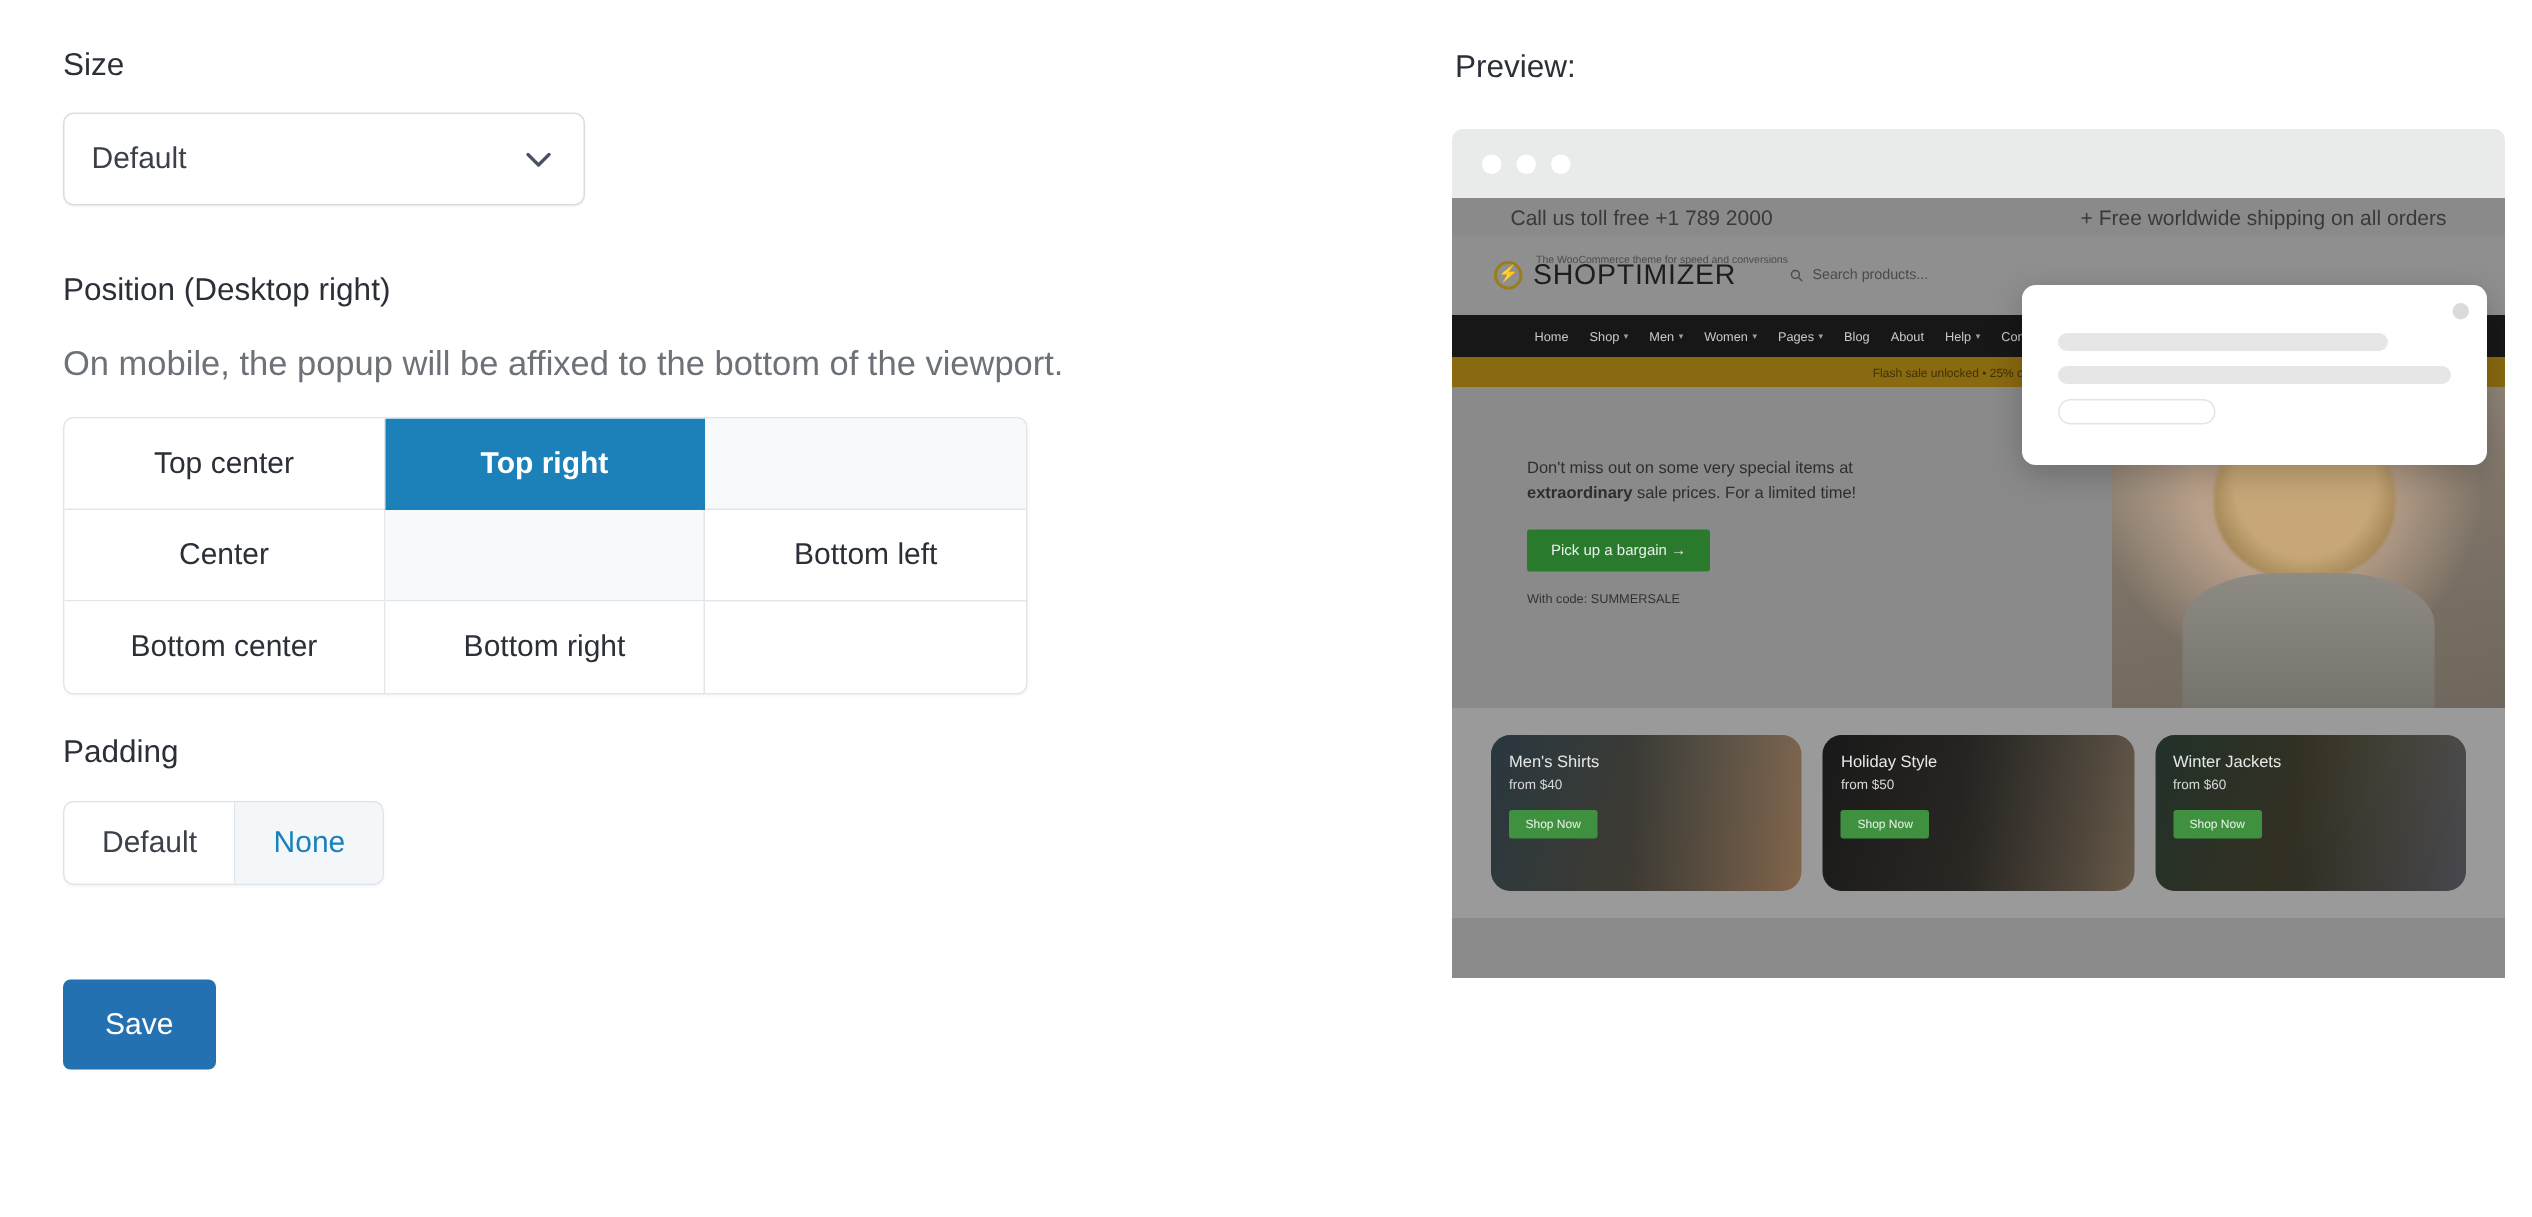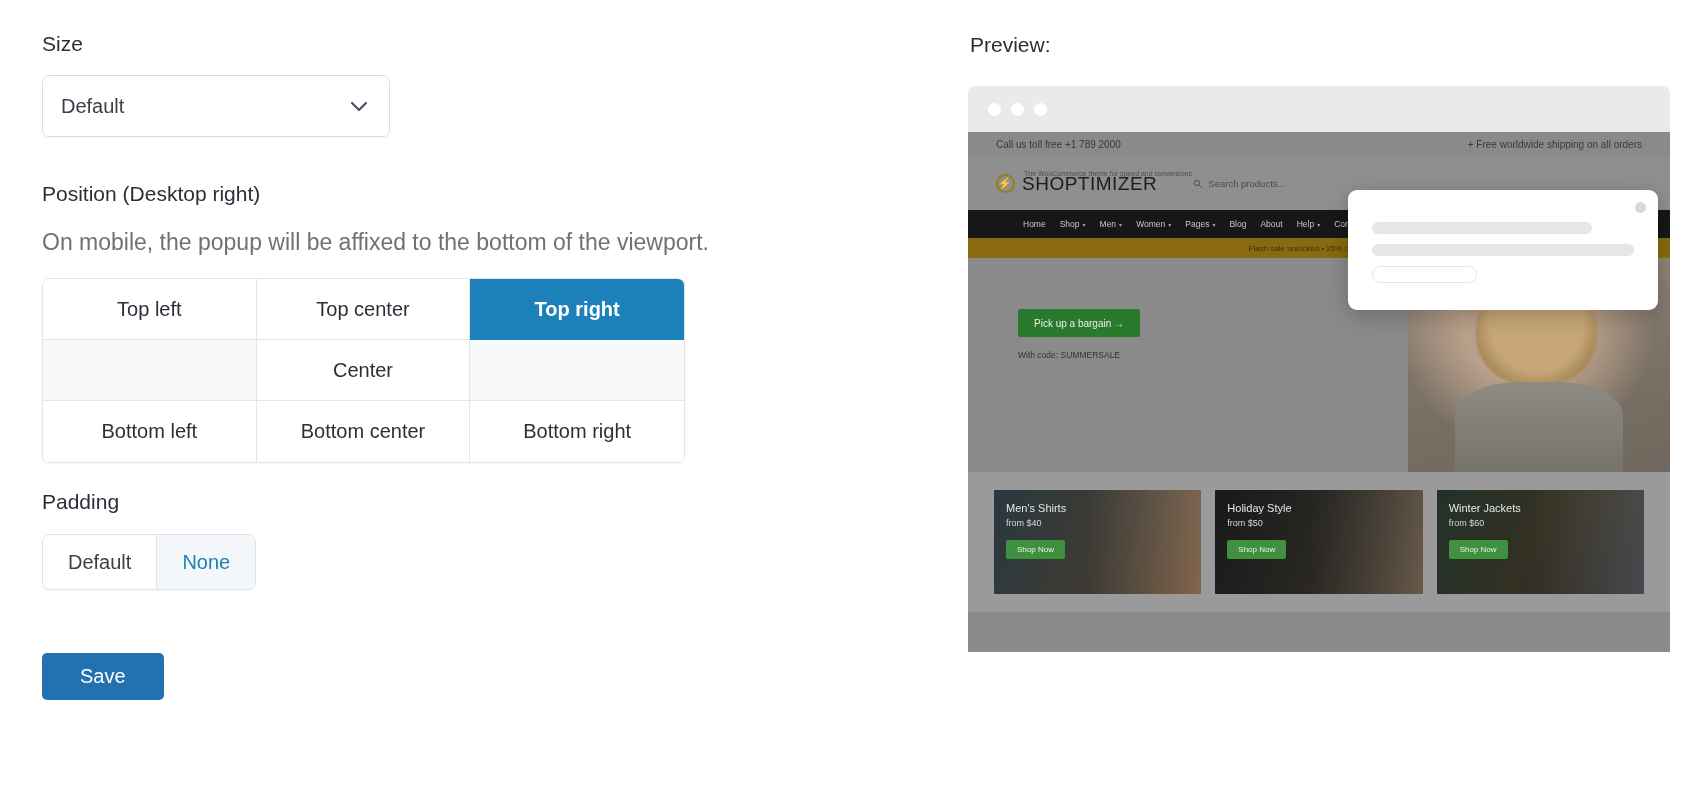--- a/index.html
+++ b/index.html
@@ -100,21 +100,21 @@
   }
   .toggle-btn:last-child { border-right: none; }
   .toggle-btn.active {
     background: #f4f7fa;
     color: #1b81b8;
   }
 
   
   .save-btn {
     position: absolute; left: 0; top: 653px;
-    height: 47px; padding: 0 38px;
+    height: 60px; padding: 0 28px;
     display: flex; align-items: center; justify-content: center;
     background: #2371b1;
     color: #ffffff;
     font-size: 20px;
     border: none; border-radius: 5px;
     cursor: pointer;
     font-family: "Liberation Sans", sans-serif;
   }
 
   
@@ -143,22 +143,22 @@
   .site {
     position: relative;
     height: 520px;
     overflow: hidden;
     background: #8b8b8b;
   }
   
   .site-topbar {
     height: 25px; background: #8a8a8a;
     display: flex; align-items: center;
-    font-size: 10px; color: #3a3a3a;
-    padding: 0 28px;
+    font-size: 14px; color: #3a3a3a;
+    padding: 0 39px;
     justify-content: space-between;
   }
   .site-header {
     height: 53px; background: #8f8f8f;
     display: flex; align-items: center;
     padding: 0 28px;
   }
   .logo-wrap { display: flex; align-items: center; gap: 7px; }
   .logo-bolt {
     width: 19px; height: 19px; border-radius: 50%;
@@ -231,21 +231,21 @@
     height: 140px;
     background: #9a9a9a;
     display: flex; gap: 14px;
     padding: 18px 26px 0 26px;
   }
   .site-card {
     position: relative;
     flex: 1;
     height: 104px;
     overflow: hidden;
-    border-radius: 1px;
+    border-radius: 13px;
   }
   .card-1 { background: linear-gradient(110deg,#4a6572 0%,#6d6a60 45%,#8a6a4e 100%); }
   .card-2 { background: linear-gradient(110deg,#2d2d2d 0%,#4a463f 50%,#6e5f4d 100%); }
   .card-3 { background: linear-gradient(110deg,#3d5a4a 0%,#5c5740 45%,#4a4a52 100%); }
   .card-shade { position: absolute; inset: 0; background: linear-gradient(90deg, rgba(0,0,0,.45) 0 45%, rgba(0,0,0,.05) 100%); }
   .card-body { position: absolute; left: 12px; top: 12px; }
   .card-title { font-size: 11px; color: #e7e7e7; font-weight: 400; }
   .card-price { font-size: 9px; color: #d8d8d8; margin-top: 4px; }
   .card-btn {
     margin-top: 12px;
@@ -299,21 +299,20 @@
               <polyline points="5,9 12,16 19,9"></polyline>
             </svg>
         </span>
       </div>
     </div>
 
     <div class="position-block">
       <div class="field-label">Position (Desktop right)</div>
       <div class="field-help">On mobile, the popup will be affixed to the bottom of the viewport.</div>
       <div class="pos-grid">
-        <div class="pos-cell">Top left</div>
         <div class="pos-cell">Top center</div>
         <div class="pos-cell selected">Top right</div>
         <div class="pos-cell empty"></div>
         <div class="pos-cell">Center</div>
         <div class="pos-cell empty"></div>
         <div class="pos-cell">Bottom left</div>
         <div class="pos-cell">Bottom center</div>
         <div class="pos-cell">Bottom right</div>
       </div>
     </div>
@@ -393,20 +392,24 @@
             </span>
           <span class="nav-item">
               <span>Contact</span>
             </span>
         </div>
 
         <div class="site-flash">Flash sale unlocked  •  25% off with code</div>
 
         <div class="site-hero">
           <div class="hero-photo"></div>
+          <p class="hero-sub">
+            <span>Don't miss out on some very special items at</span><br>
+            <b>extraordinary</b><span> sale prices. For a limited time!</span>
+          </p>
           <div class="hero-btn">Pick up a bargain →</div>
           <div class="hero-code">With code: SUMMERSALE</div>
         </div>
 
         <div class="site-cards">
           <div class="site-card card-1">
             <div class="card-shade"></div>
             <div class="card-body">
               <div class="card-title">Men's Shirts</div>
               <div class="card-price">from $40</div>

